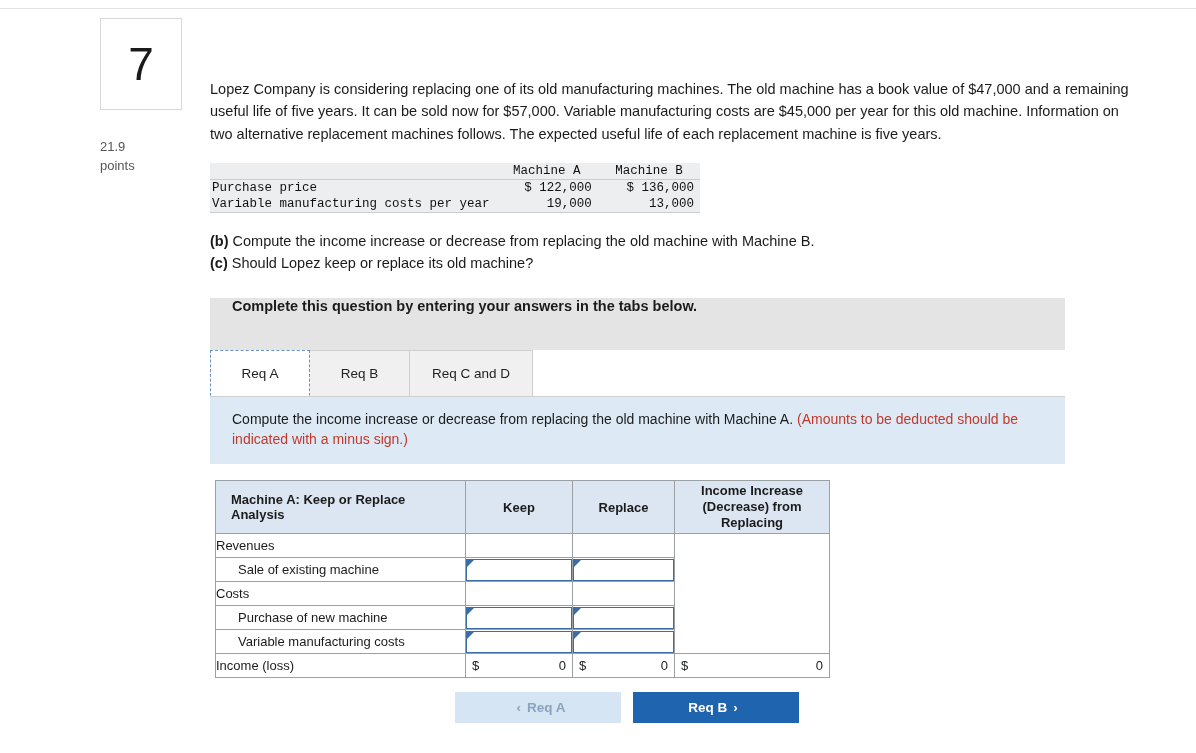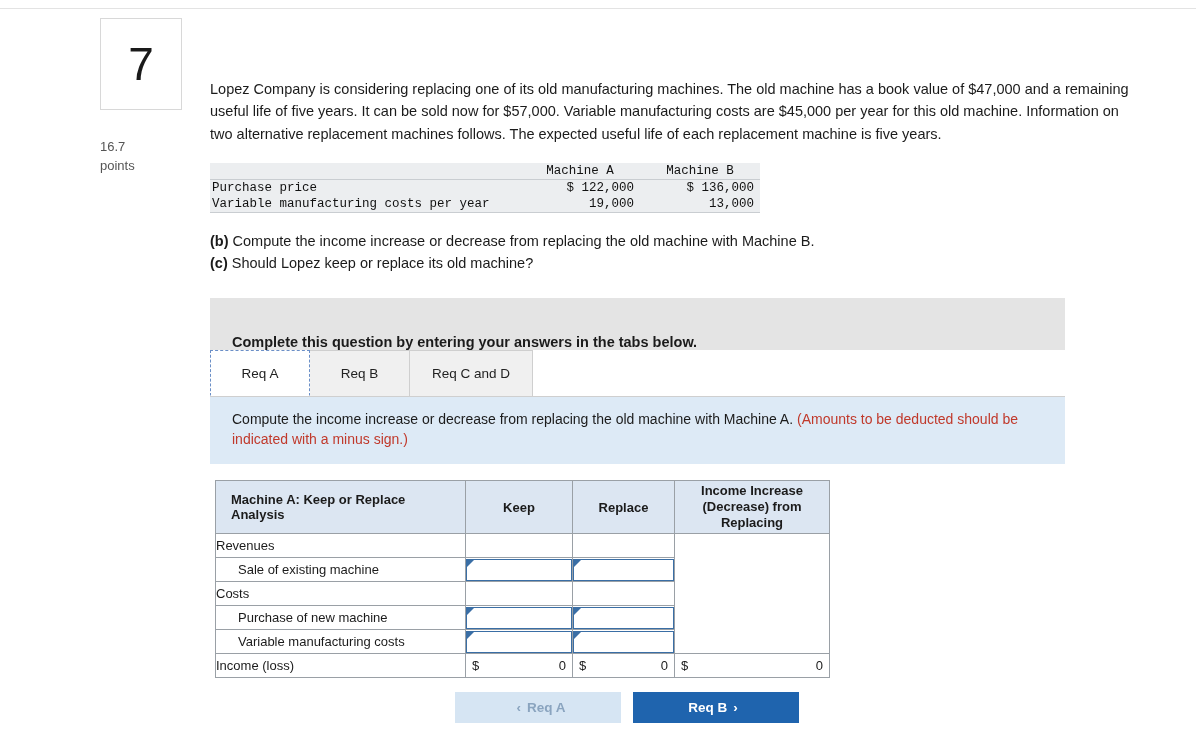--- a/index.html
+++ b/index.html
@@ -62,21 +62,21 @@
     font-size: 14.5px;
     line-height: 1.55;
     color: #1b1b1b;
     width: 928px;
   }
 
   
   .mono-table {
     margin-top: 18px;
     margin-left: 0;
-    width: 550px;
+    width: 490px;
     border-collapse: collapse;
     font-family: "Liberation Mono", "DejaVu Sans Mono", monospace;
     font-size: 12.5px;
     color: #111;
   }
   .mono-table th, .mono-table td {
     padding: 1px 6px;
     font-weight: normal;
     white-space: nowrap;
   }
@@ -103,21 +103,21 @@
   .reqs .item { white-space: nowrap; }
   .reqs b { font-weight: bold; }
 
   
   .banner {
     margin-top: 24px;
     width: 855px;
     height: 52px;
     background: #e4e4e4;
     display: flex;
-    align-items: flex-end;
+    align-items: flex-start;
   }
   .banner span {
     margin-left: 22px;
     font-size: 14.5px;
     font-weight: bold;
     color: #1b1b1b;
   }
 
   
   .tabs {
@@ -266,21 +266,21 @@
 
 <div class="page">
 
   <div class="topline"></div>
 
   <div class="qnum-box">
     <span class="num">7</span>
   </div>
 
   <div class="points">
-    <span class="val">16.7</span>
+    <span class="val">21.9</span>
     <span class="lbl">points</span>
   </div>
 
   <div class="main">
 
     <div class="intro">Lopez Company is considering replacing one of its old manufacturing machines. The old machine has a book value of $47,000 and a remaining useful life of five years. It can be sold now for $57,000. Variable manufacturing costs are $45,000 per year for this old machine. Information on two alternative replacement machines follows. The expected useful life of each replacement machine is five years.</div>
 
     <table class="mono-table">
       <thead>
         <tr>

